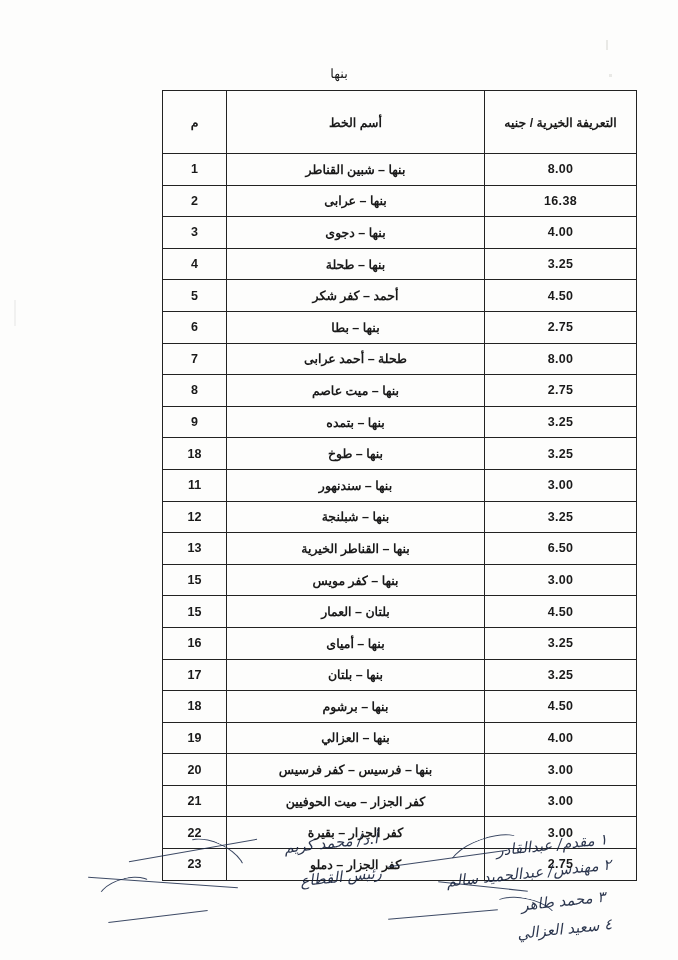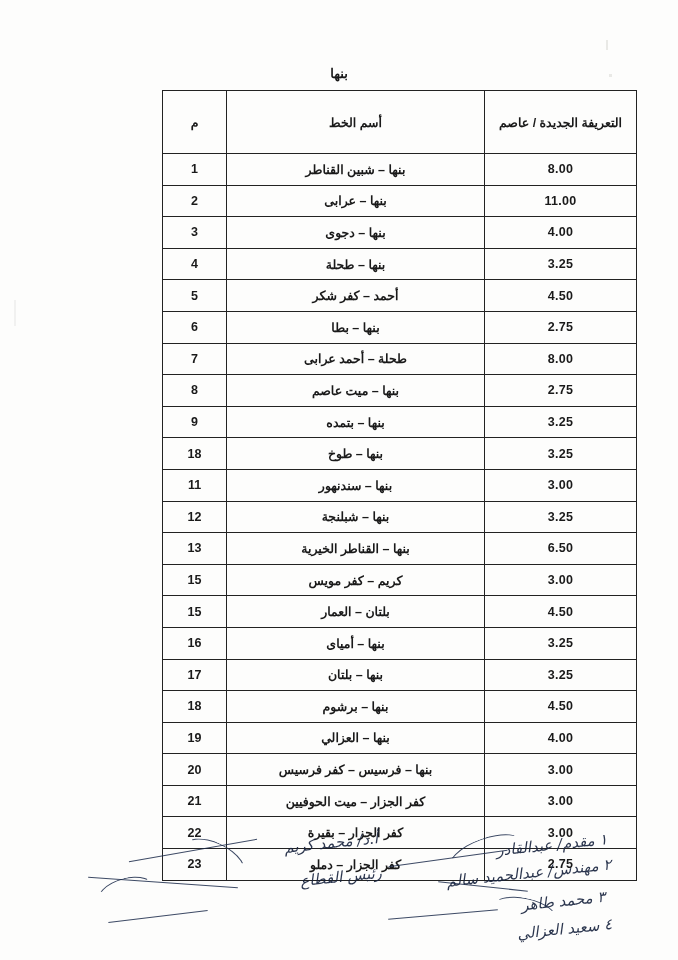--- a/index.html
+++ b/index.html
@@ -26,21 +26,21 @@
     background: #d8d8d4;
     opacity: .55;
   }
   .doc-title {
     position: absolute;
     top: 66px;
     left: 0;
     right: 0;
     text-align: center;
     font-size: 13px;
-    font-weight: bold;
+    font-weight: normal;
     letter-spacing: 0;
   }
   .table-wrap {
     position: absolute;
     top: 90px;
     left: 163px;
     width: 474px;
   }
   table.fares {
     border-collapse: collapse;
@@ -116,33 +116,33 @@
 
   <div class="table-wrap">
     <table class="fares">
       <colgroup>
         <col class="c-fare">
         <col class="c-line">
         <col class="c-num">
       </colgroup>
       <thead>
         <tr>
-          <th>التعريفة الجديدة / عاصم</th>
+          <th>التعريفة الخيرية / جنيه</th>
           <th>أسم الخط</th>
           <th>م</th>
         </tr>
       </thead>
       <tbody>
         <tr>
           <td class="fare-cell">8.00</td>
           <td class="line-cell">بنها – شبين القناطر</td>
           <td class="num-cell">1</td>
         </tr>
         <tr>
-          <td class="fare-cell">11.00</td>
+          <td class="fare-cell">16.38</td>
           <td class="line-cell">بنها – عرابى</td>
           <td class="num-cell">2</td>
         </tr>
         <tr>
           <td class="fare-cell">4.00</td>
           <td class="line-cell">بنها – دجوى</td>
           <td class="num-cell">3</td>
         </tr>
         <tr>
           <td class="fare-cell">3.25</td>
@@ -189,21 +189,21 @@
           <td class="line-cell">بنها – شبلنجة</td>
           <td class="num-cell">12</td>
         </tr>
         <tr>
           <td class="fare-cell">6.50</td>
           <td class="line-cell">بنها – القناطر الخيرية</td>
           <td class="num-cell">13</td>
         </tr>
         <tr>
           <td class="fare-cell">3.00</td>
-          <td class="line-cell">كريم – كفر مويس</td>
+          <td class="line-cell">بنها – كفر مويس</td>
           <td class="num-cell">15</td>
         </tr>
         <tr>
           <td class="fare-cell">4.50</td>
           <td class="line-cell">بلتان – العمار</td>
           <td class="num-cell">15</td>
         </tr>
         <tr>
           <td class="fare-cell">3.25</td>
           <td class="line-cell">بنها – أمياى</td>

